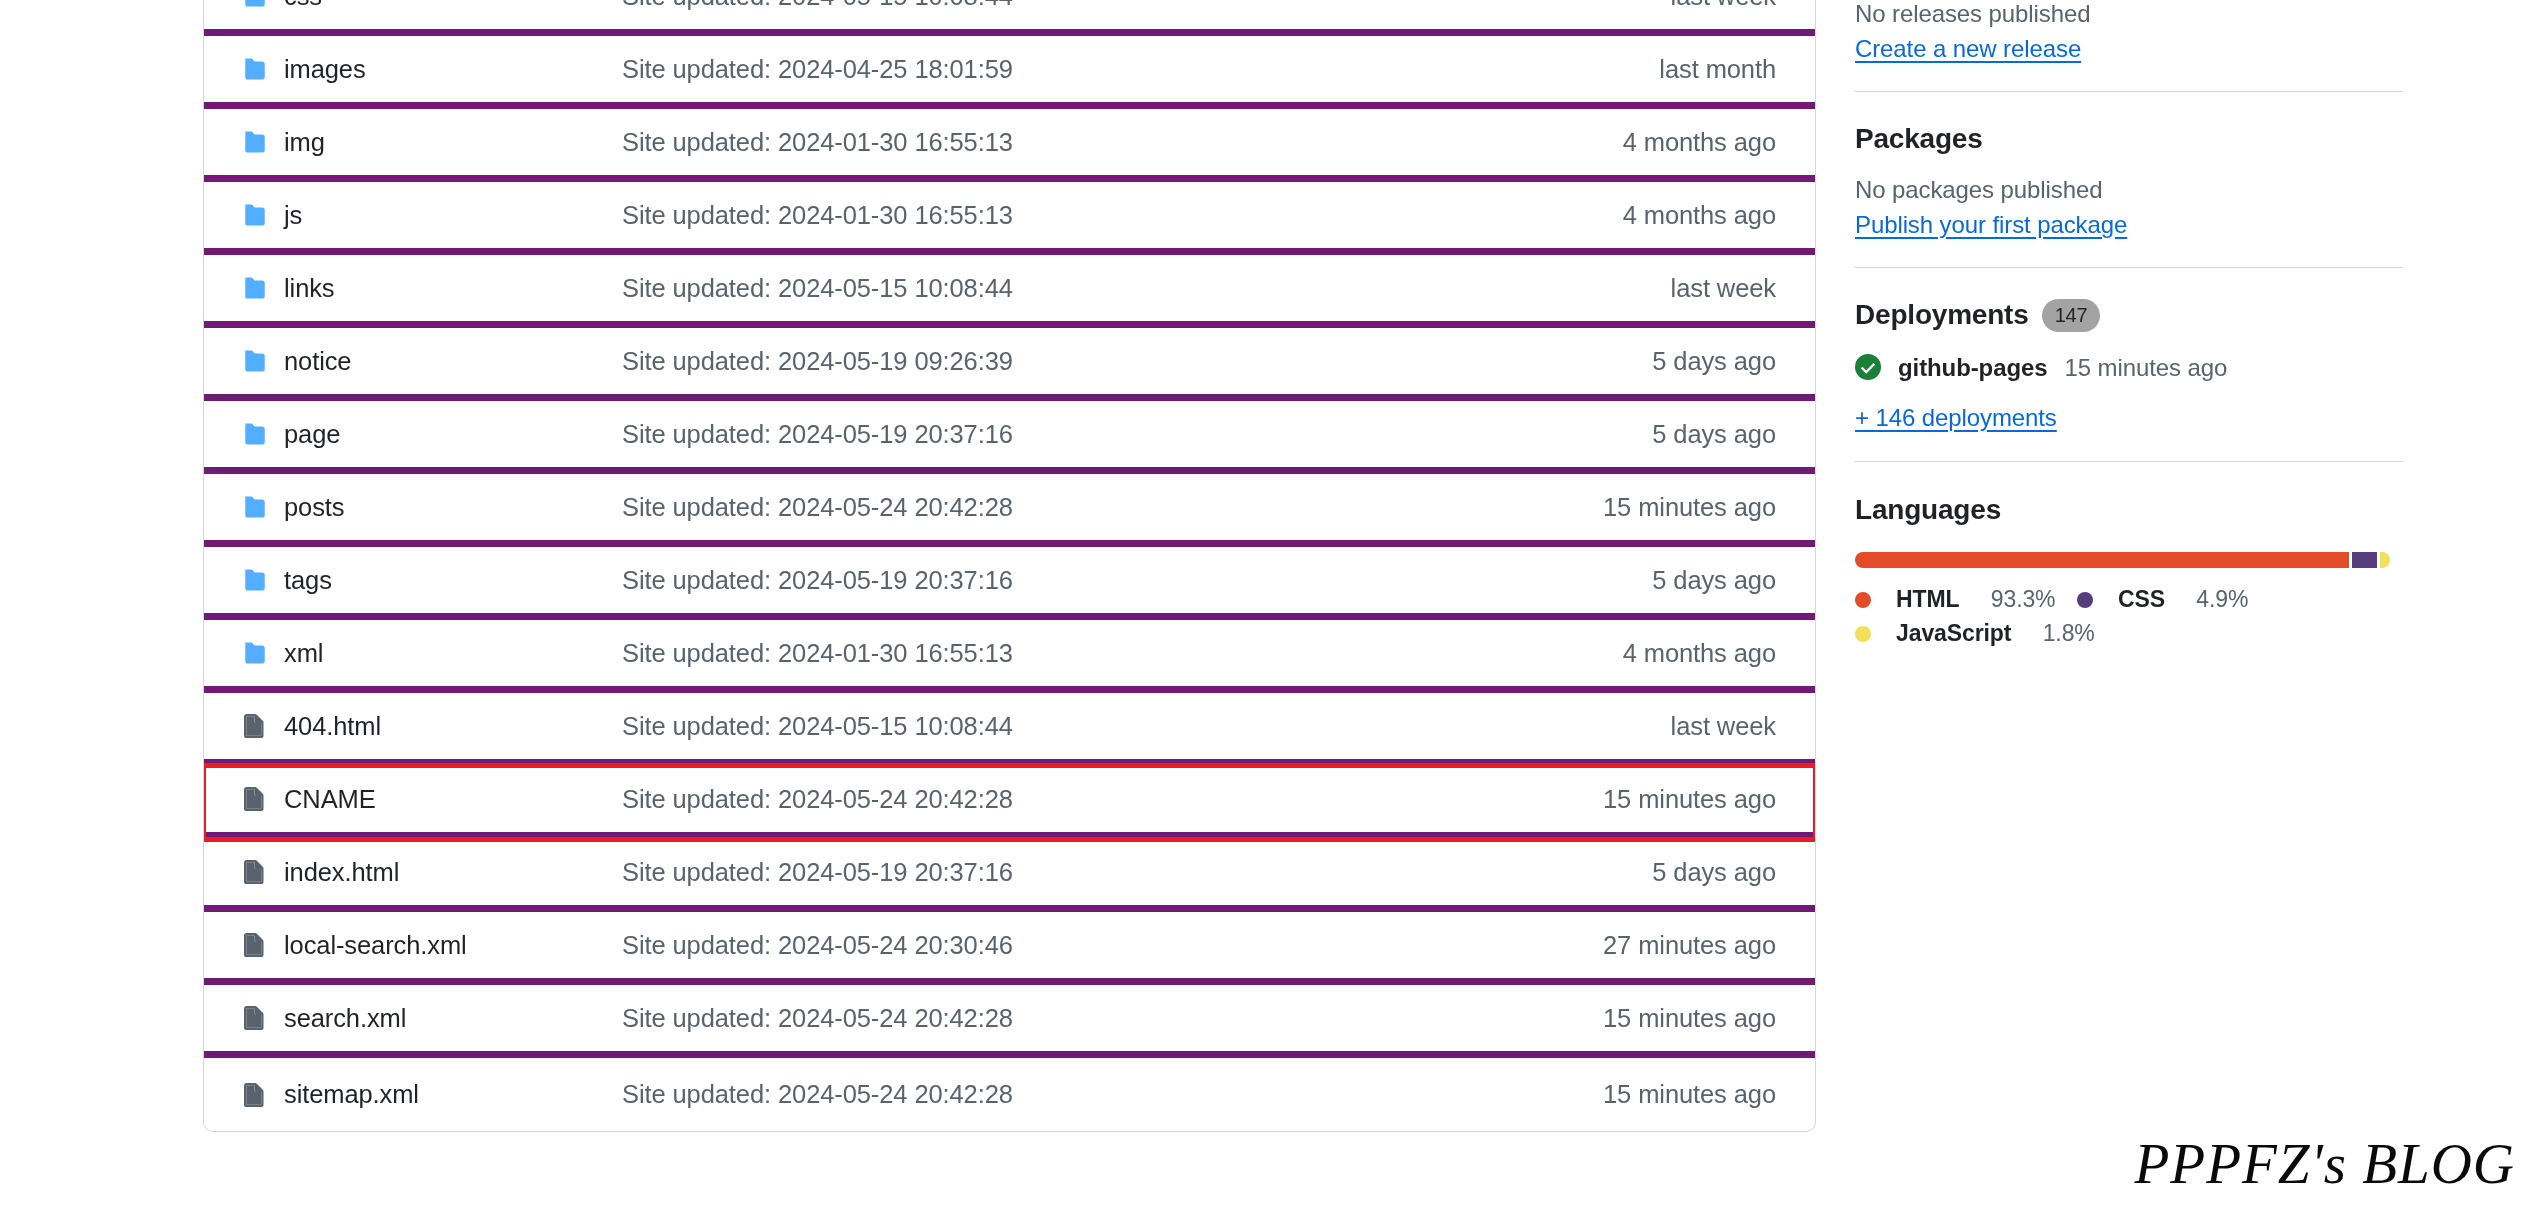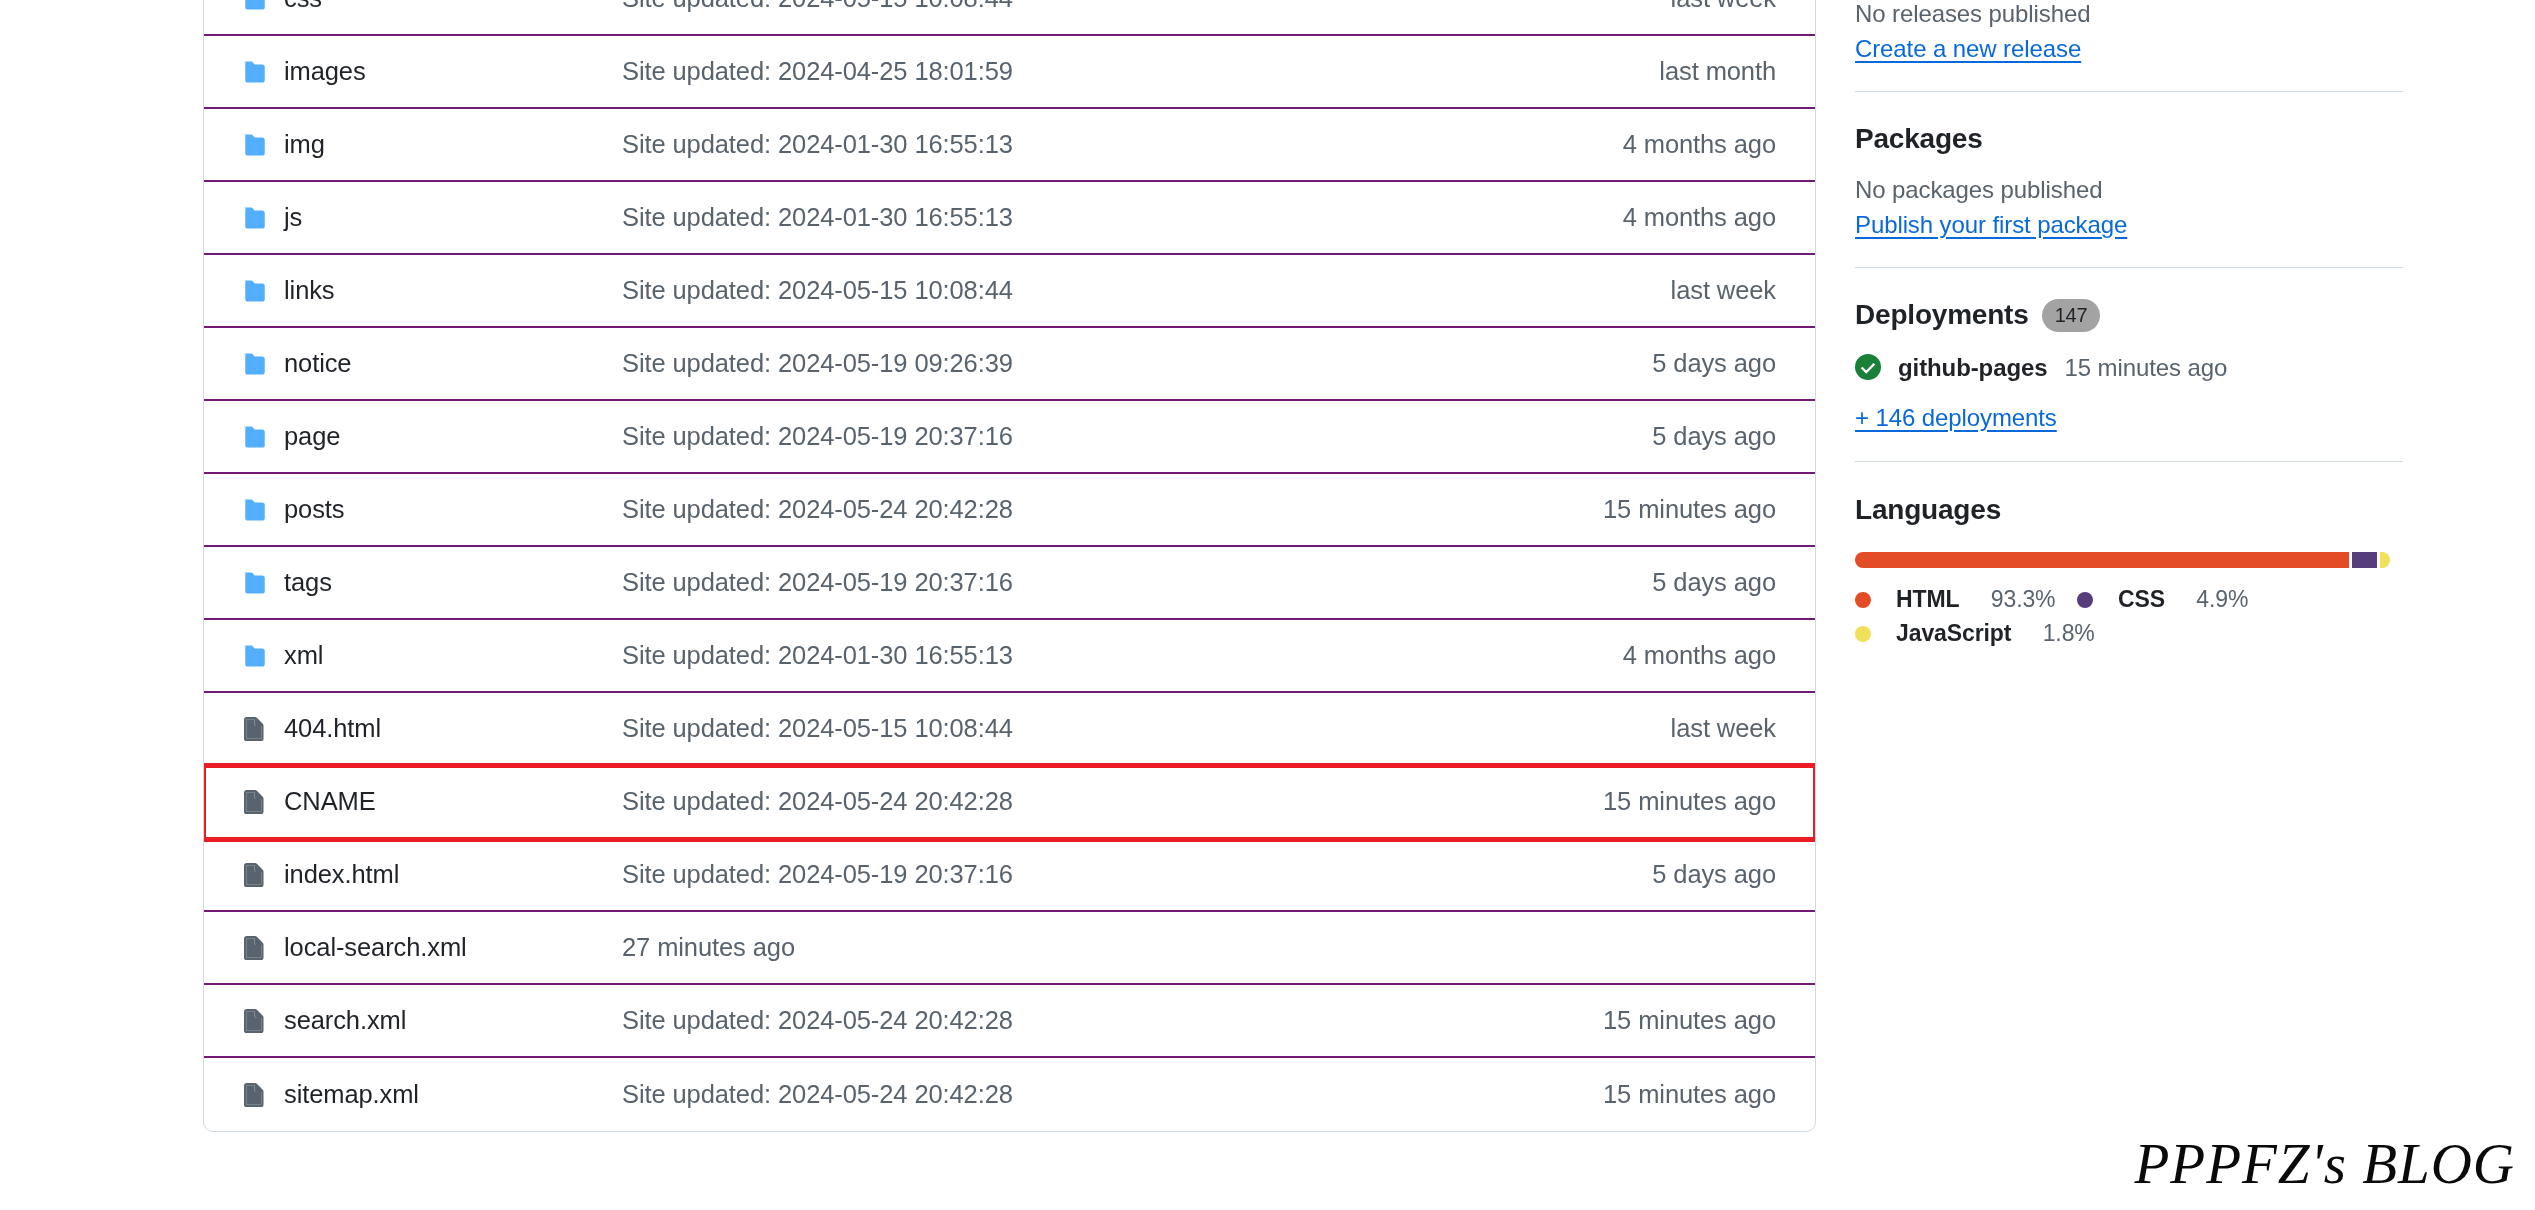--- a/index.html
+++ b/index.html
@@ -26,21 +26,21 @@
     border: 1px solid #d1d9e0;
     border-radius: 10px;
     background: #ffffff;
     box-sizing: border-box;
     overflow: hidden;
   }
   .file-row {
     display: flex;
     align-items: center;
     height: 73px;
-    border-bottom: 2px solid #701a75;
+    border-bottom: 7px solid #701a75;
     box-sizing: border-box;
     padding-left: 37px;
     position: relative;
   }
   .file-row:last-child { border-bottom: none; }
 
   .row-icon {
     width: 43px;
     flex: 0 0 43px;
     display: flex;
@@ -330,20 +330,21 @@
       <div class="row-age">5 days ago</div>
     </div>
     <div class="file-row">
       <div class="row-icon">
         <svg class="icon" width="24" height="28" viewBox="0 0 16 16" aria-hidden="true">
           <path fill="#59636e" d="M2 1.75C2 .784 2.784 0 3.75 0h5.586c.464 0 .909.184 1.237.513l3.914 3.914c.329.328.513.773.513 1.237v8.586A1.75 1.75 0 0 1 13.25 16h-9.5A1.75 1.75 0 0 1 2 14.25Zm1.75-.25a.25.25 0 0 0-.25.25v12.5c0 .138.112.25.25.25h9.5a.25.25 0 0 0 .25-.25V6h-2.75A1.75 1.75 0 0 1 9 4.25V1.5Zm6.75.criteria"></path>
           <path fill="#59636e" d="M3.75 1.5a.25.25 0 0 0-.25.25v12.5c0 .138.112.25.25.25h9.5a.25.25 0 0 0 .25-.25V6H10.5A1.5 1.5 0 0 1 9 4.5V1.5Zm6.75.56V4.5c0 .276.224.5.5.5h2.44Z"></path>
         </svg>
       </div>
       <div class="row-name">local-search.xml</div>
+      <div class="row-msg">Site updated: 2024-05-24 20:30:46</div>
       <div class="row-age">27 minutes ago</div>
     </div>
     <div class="file-row">
       <div class="row-icon">
         <svg class="icon" width="24" height="28" viewBox="0 0 16 16" aria-hidden="true">
           <path fill="#59636e" d="M2 1.75C2 .784 2.784 0 3.75 0h5.586c.464 0 .909.184 1.237.513l3.914 3.914c.329.328.513.773.513 1.237v8.586A1.75 1.75 0 0 1 13.25 16h-9.5A1.75 1.75 0 0 1 2 14.25Zm1.75-.25a.25.25 0 0 0-.25.25v12.5c0 .138.112.25.25.25h9.5a.25.25 0 0 0 .25-.25V6h-2.75A1.75 1.75 0 0 1 9 4.25V1.5Zm6.75.criteria"></path>
           <path fill="#59636e" d="M3.75 1.5a.25.25 0 0 0-.25.25v12.5c0 .138.112.25.25.25h9.5a.25.25 0 0 0 .25-.25V6H10.5A1.5 1.5 0 0 1 9 4.5V1.5Zm6.75.56V4.5c0 .276.224.5.5.5h2.44Z"></path>
         </svg>
       </div>
       <div class="row-name">search.xml</div>

